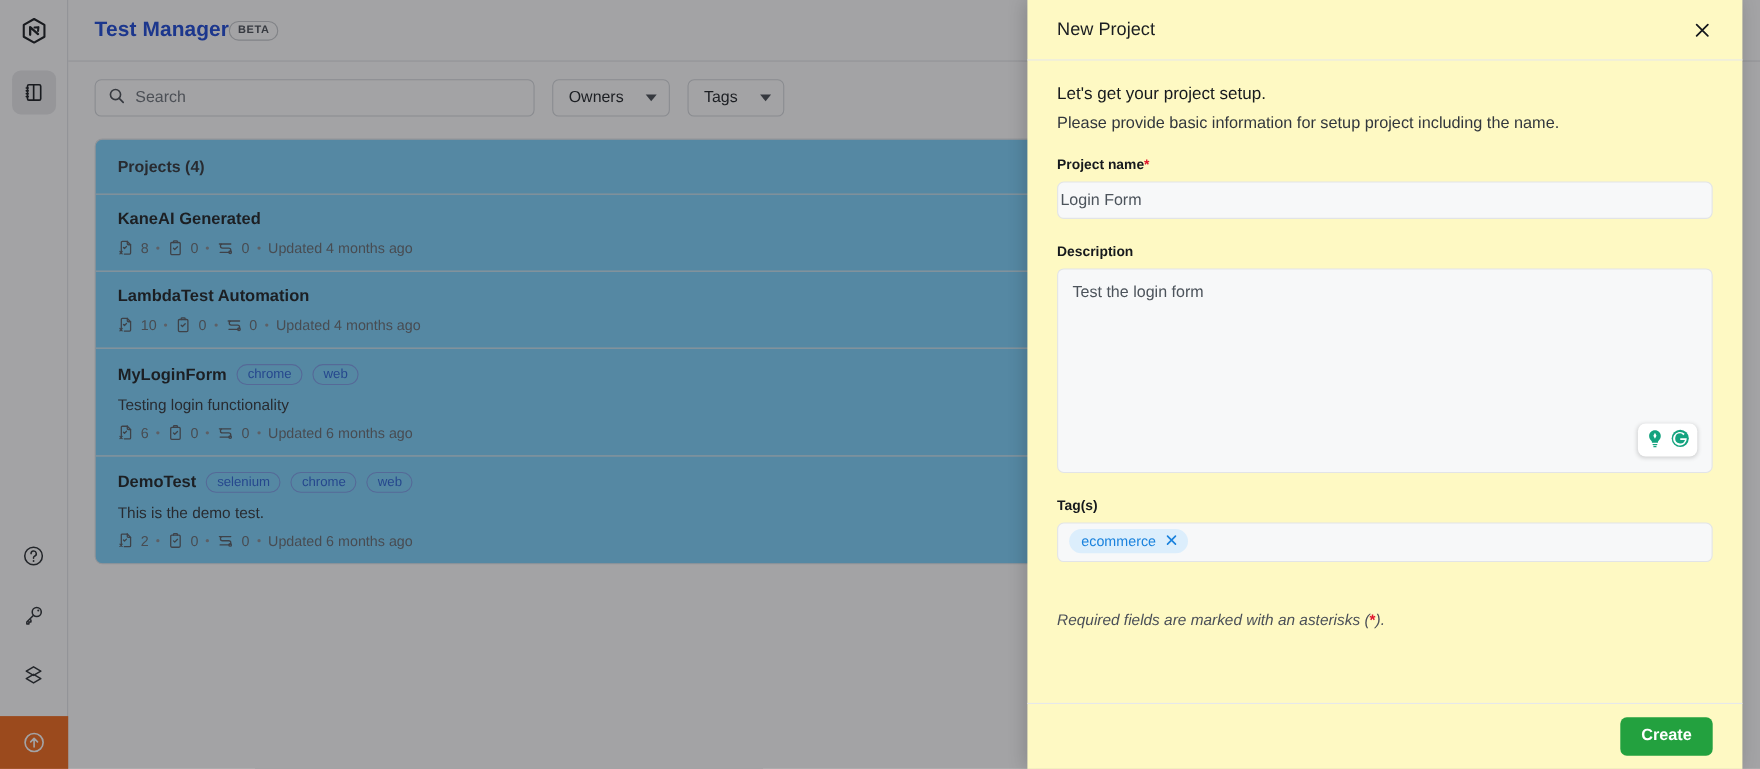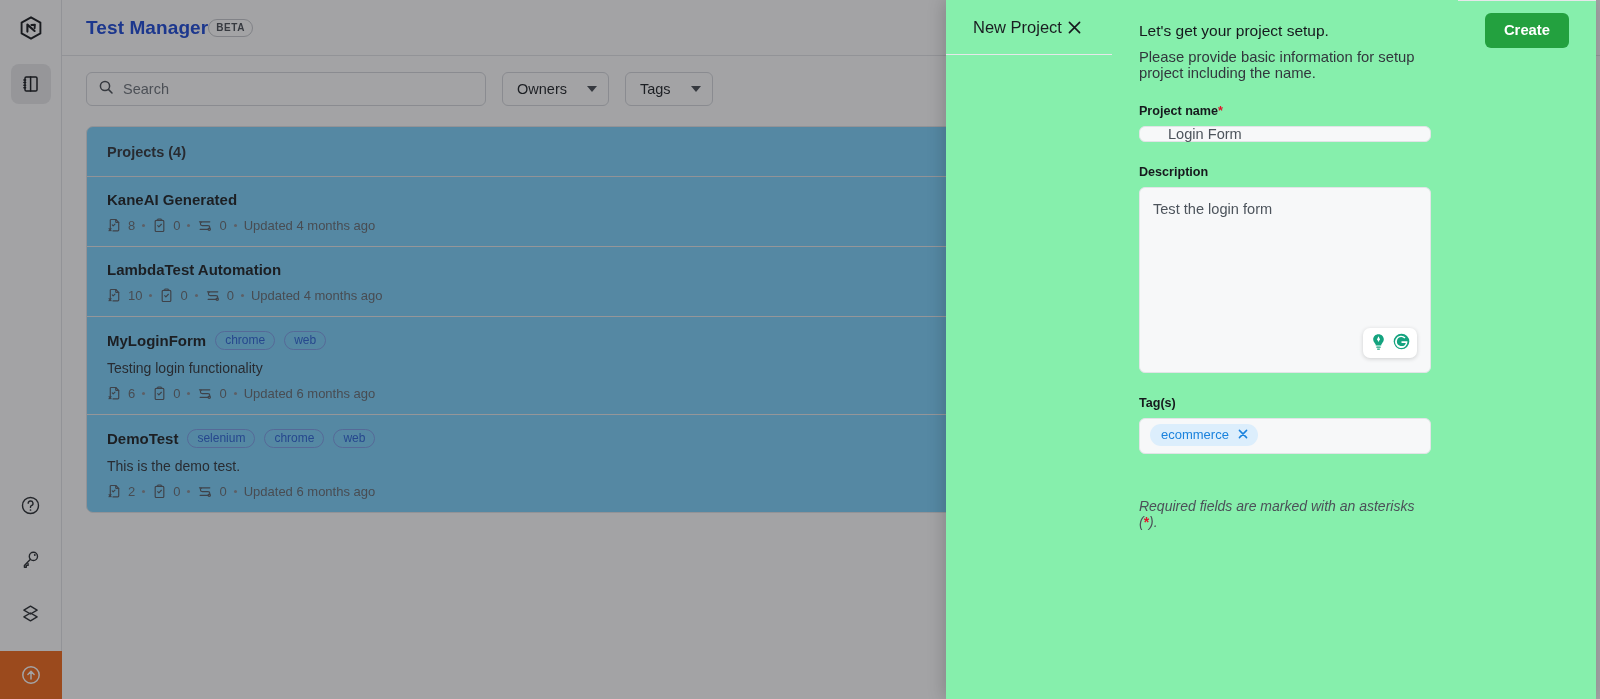--- a/index.html
+++ b/index.html
@@ -104,24 +104,24 @@
   .meta-ico { display: block; color: #585e66; }
 
   
   .overlay {
     position: absolute; inset: 0;
     background: rgba(24,26,29,0.40);
   }
 
   
   .drawer {
-    position: absolute; top: 0; right: 4px;
+    position: absolute; top: 0; right: 16px;
     width: 650px; height: 699px;
-    background: #86efac;
-    display: flex; 
+    background: #fef9c3;
+    display: flex; flex-direction: column;
     box-shadow: -2px 0 16px rgba(0,0,0,0.18);
   }
   .drawer-head {
     height: 55px; flex-shrink: 0;
     border-bottom: 1px solid #e6e8ea;
     display: flex; align-items: center; justify-content: space-between;
     padding: 0 24px 0 27px;
   }
   .drawer-title { font-size: 16.5px; color: #1a1d21; }
   .close-x {
@@ -129,23 +129,23 @@
     justify-content: center; font-size: 19px; color: #1a1d21; line-height: 1;
   }
   .drawer-body { flex: 1; padding: 22px 27px 0 27px; overflow: hidden; }
   .lead { font-size: 15.5px; font-weight: 400; color: #16191d; }
   .sub { font-size: 14.8px; color: #32373d; margin-top: 9px; }
 
   .field { margin-top: 23px; }
   .flabel { font-size: 12.6px; font-weight: 700; color: #16191d; margin-bottom: 8px; }
   .req { color: #e0142c; font-weight: 700; }
   .text-input {
-    width: 100%; height: 16px;
+    width: 100%; height: 34px;
     background: #f7f8f9; border: 1px solid #e2e4e7; border-radius: 6px;
-    display: flex; align-items: center; padding: 0 28px;
+    display: flex; align-items: center; padding: 0 2px;
     font-size: 14.6px; color: #4d545c;
   }
   .textarea-wrap {
     position: relative; width: 100%; height: 186px;
     background: #f7f8f9; border: 1px solid #e2e4e7; border-radius: 6px;
     padding: 13px 13px;
     font-size: 14.6px; color: #4d545c;
   }
   .gram-widget {
     position: absolute; right: 13px; bottom: 14px;

